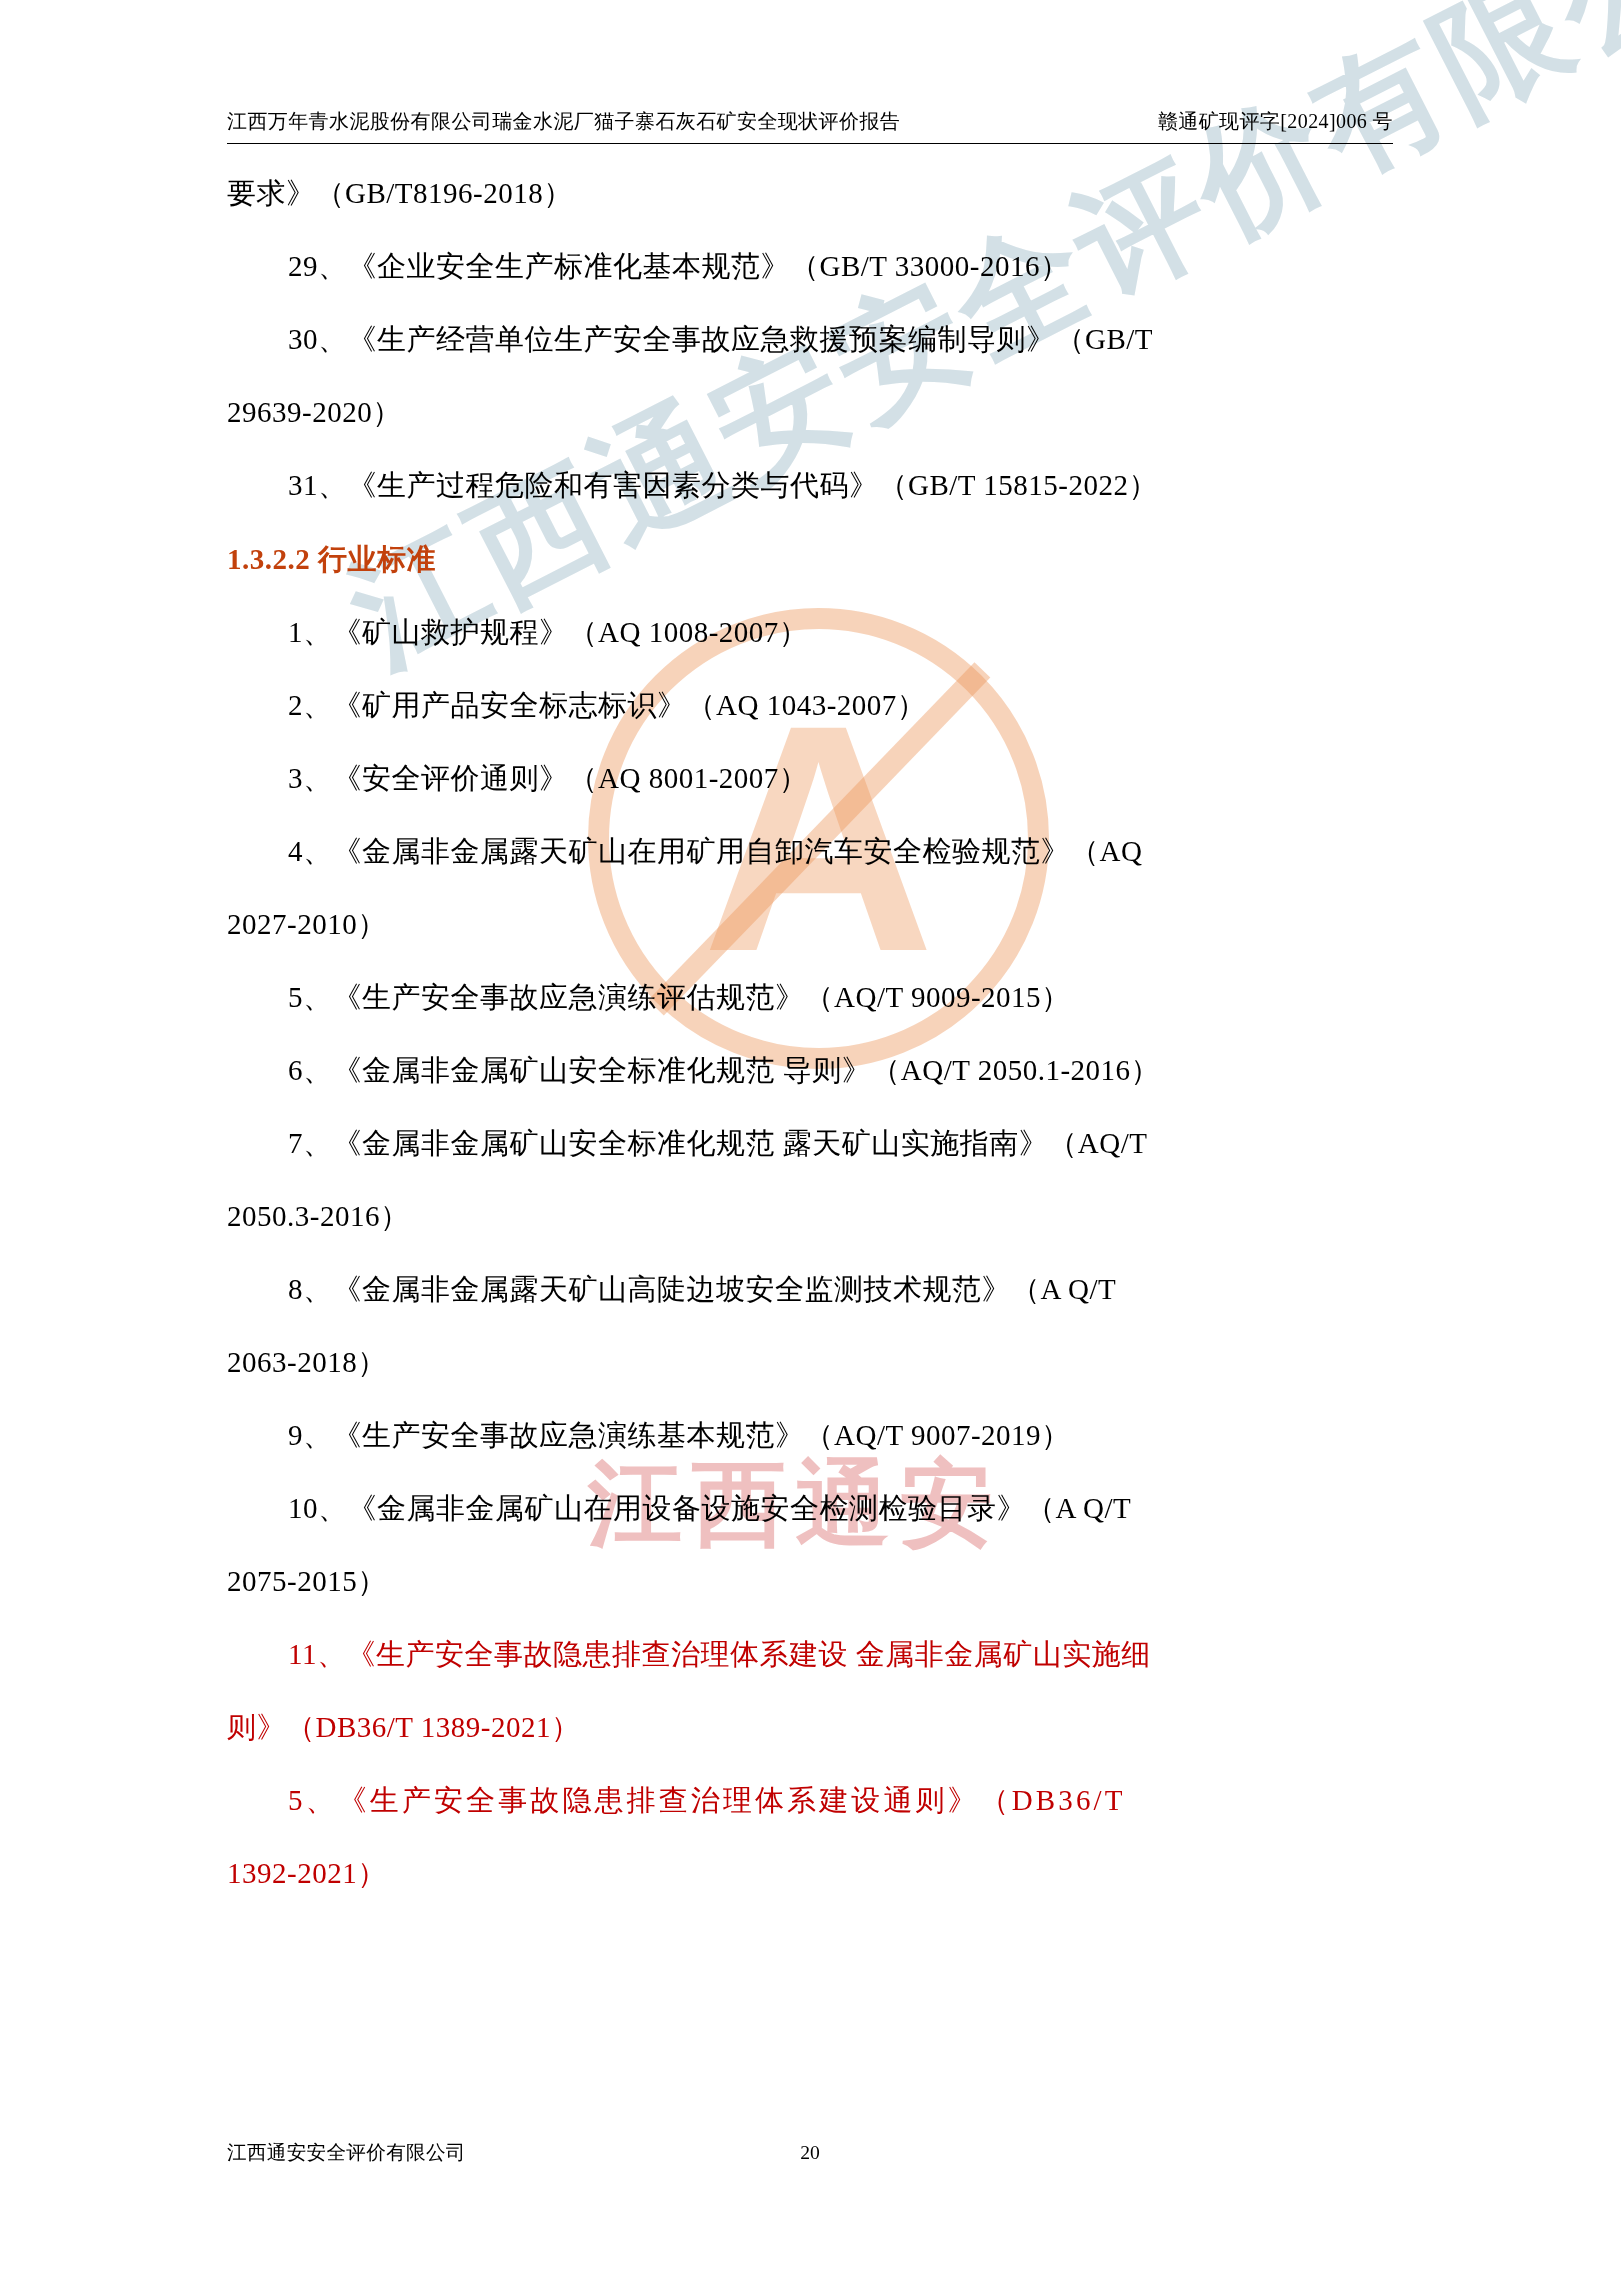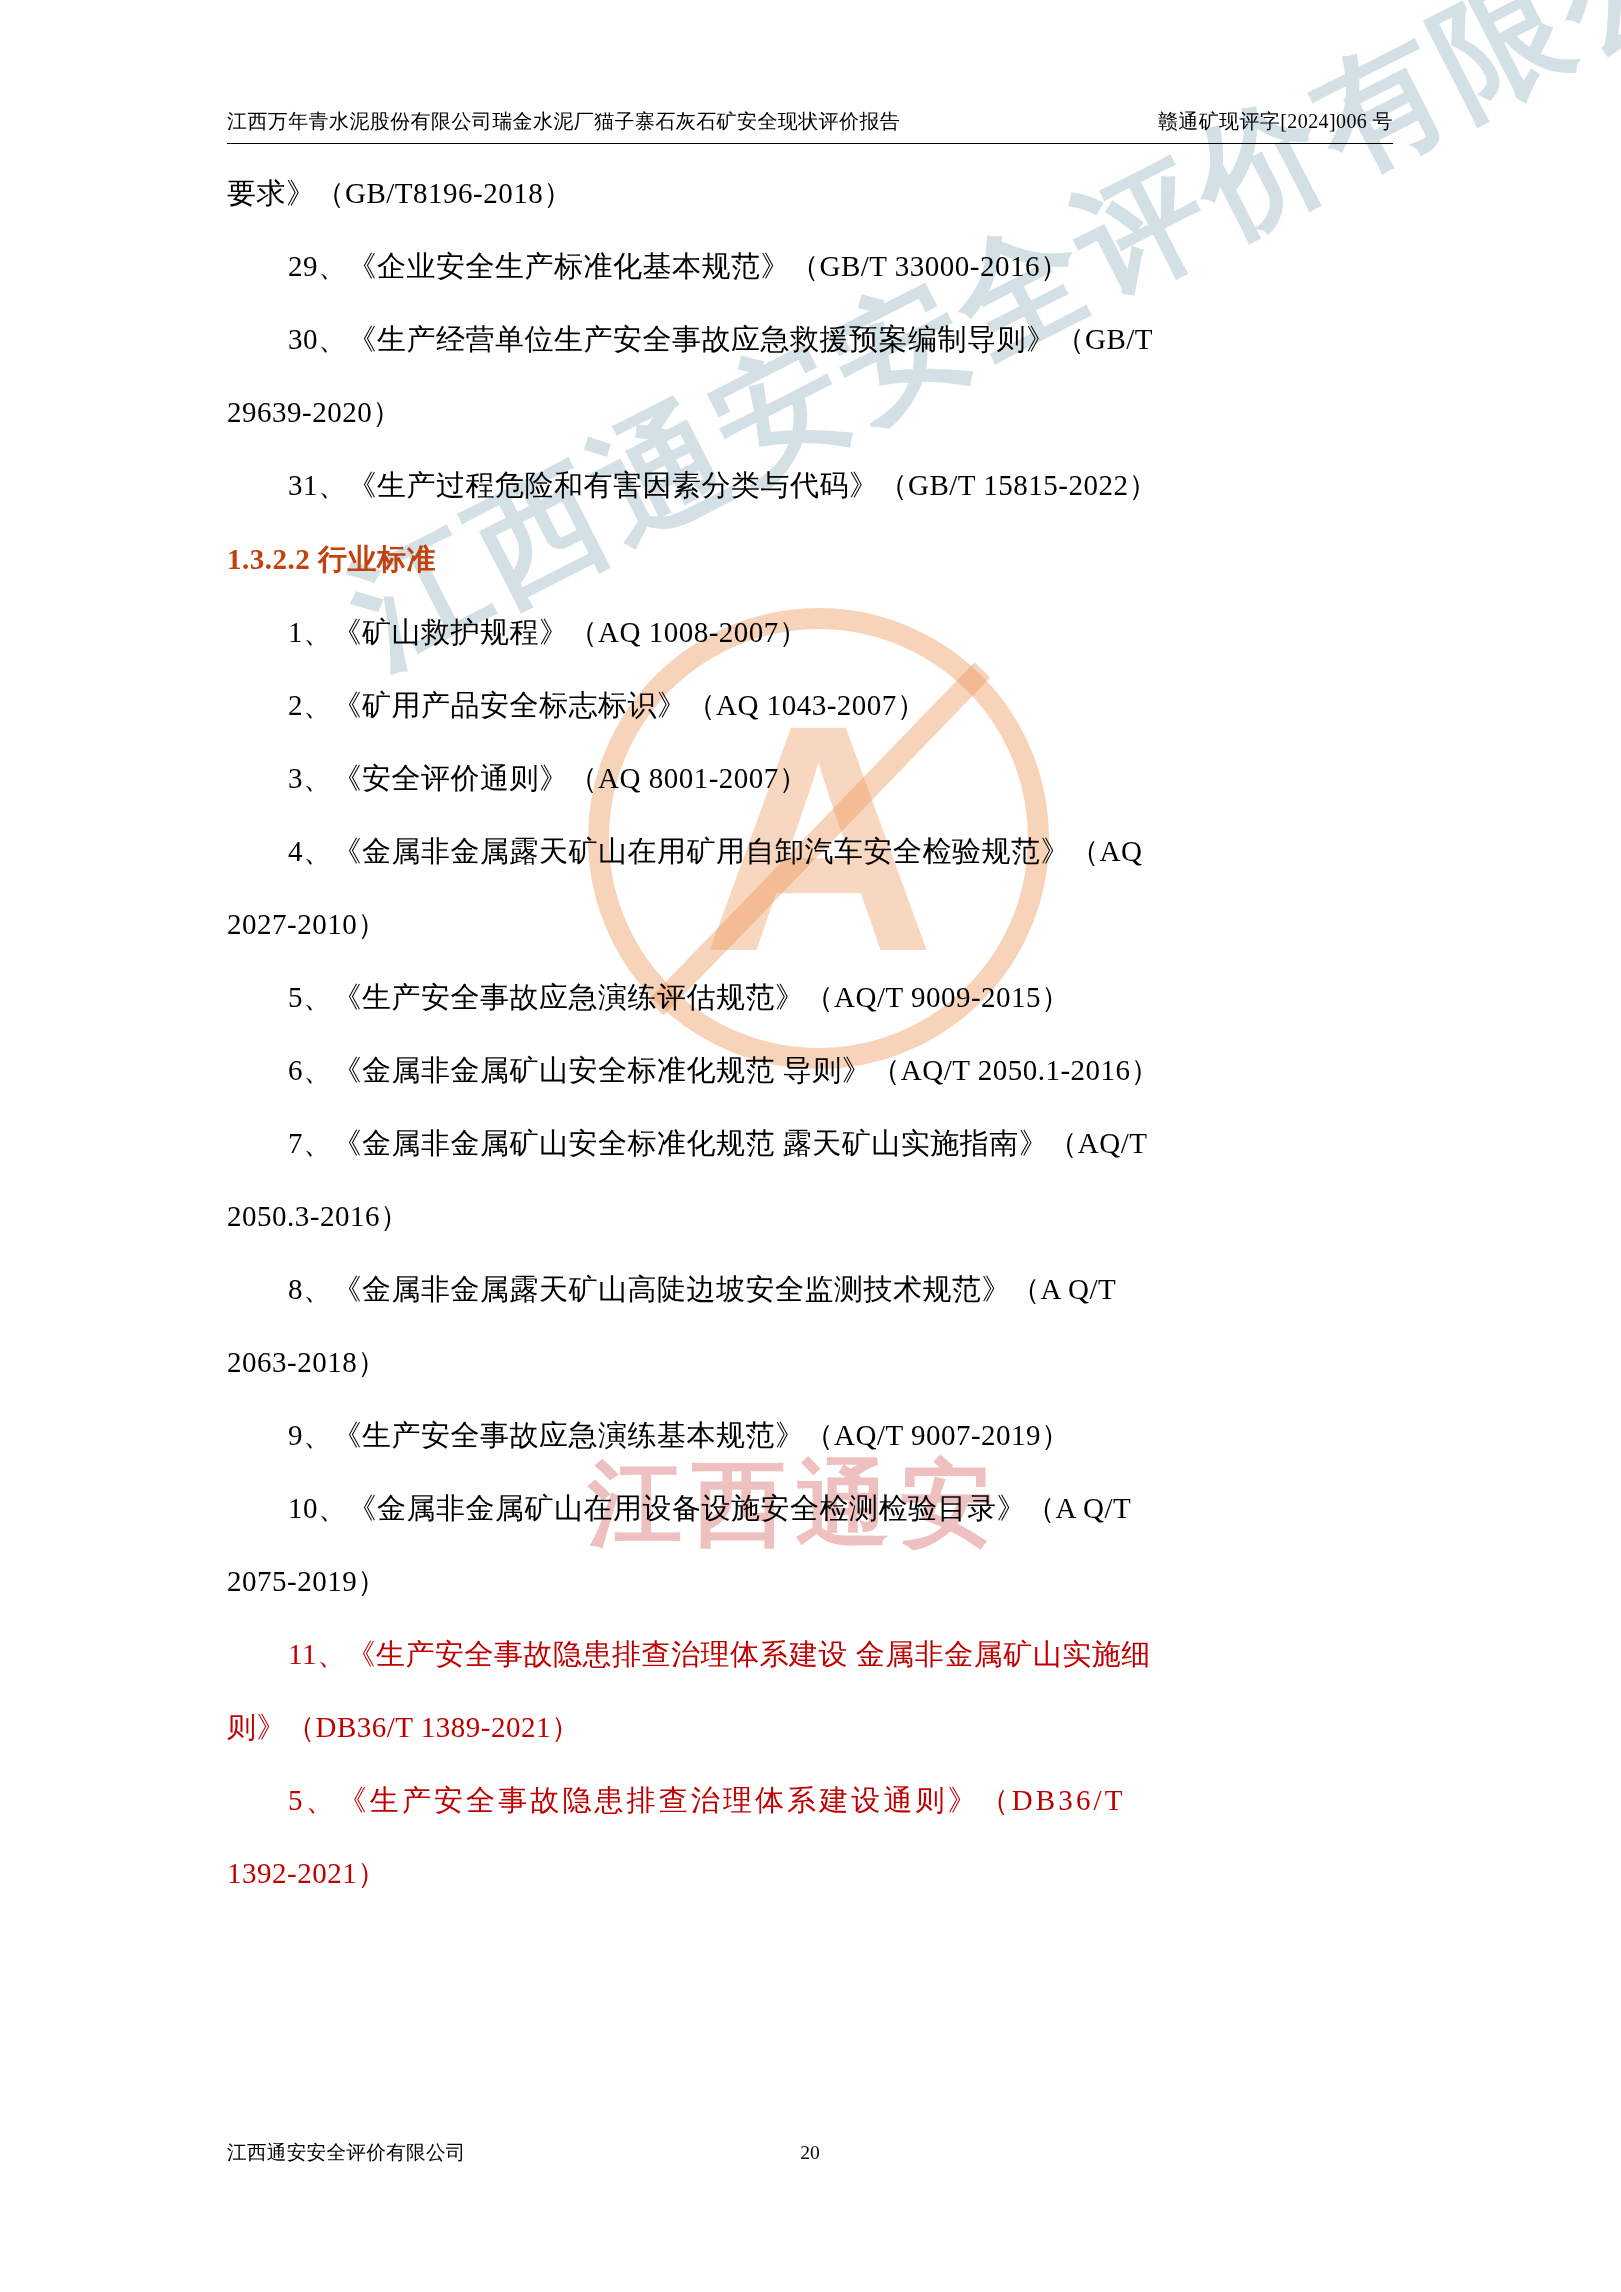--- a/index.html
+++ b/index.html
@@ -192,21 +192,21 @@
     <div class="line indent">4、《金属非金属露天矿山在用矿用自卸汽车安全检验规范》（AQ</div>
     <div class="line">2027-2010）</div>
     <div class="line indent">5、《生产安全事故应急演练评估规范》（AQ/T 9009-2015）</div>
     <div class="line indent">6、《金属非金属矿山安全标准化规范 导则》（AQ/T 2050.1-2016）</div>
     <div class="line indent">7、《金属非金属矿山安全标准化规范 露天矿山实施指南》（AQ/T</div>
     <div class="line">2050.3-2016）</div>
     <div class="line indent">8、《金属非金属露天矿山高陡边坡安全监测技术规范》（A Q/T</div>
     <div class="line">2063-2018）</div>
     <div class="line indent">9、《生产安全事故应急演练基本规范》（AQ/T 9007-2019）</div>
     <div class="line indent">10、《金属非金属矿山在用设备设施安全检测检验目录》（A Q/T</div>
-    <div class="line">2075-2019）</div>
+    <div class="line">2075-2015）</div>
 
     <div class="line indent red">11、《生产安全事故隐患排查治理体系建设 金属非金属矿山实施细</div>
     <div class="line red">则》（DB36/T 1389-2021）</div>
     <div class="line indent red spread">5、《生产安全事故隐患排查治理体系建设通则》（DB36/T</div>
     <div class="line red">1392-2021）</div>
 
   </div>
 
   <div class="doc-footer">
     <span class="footer-left">江西通安安全评价有限公司</span>

